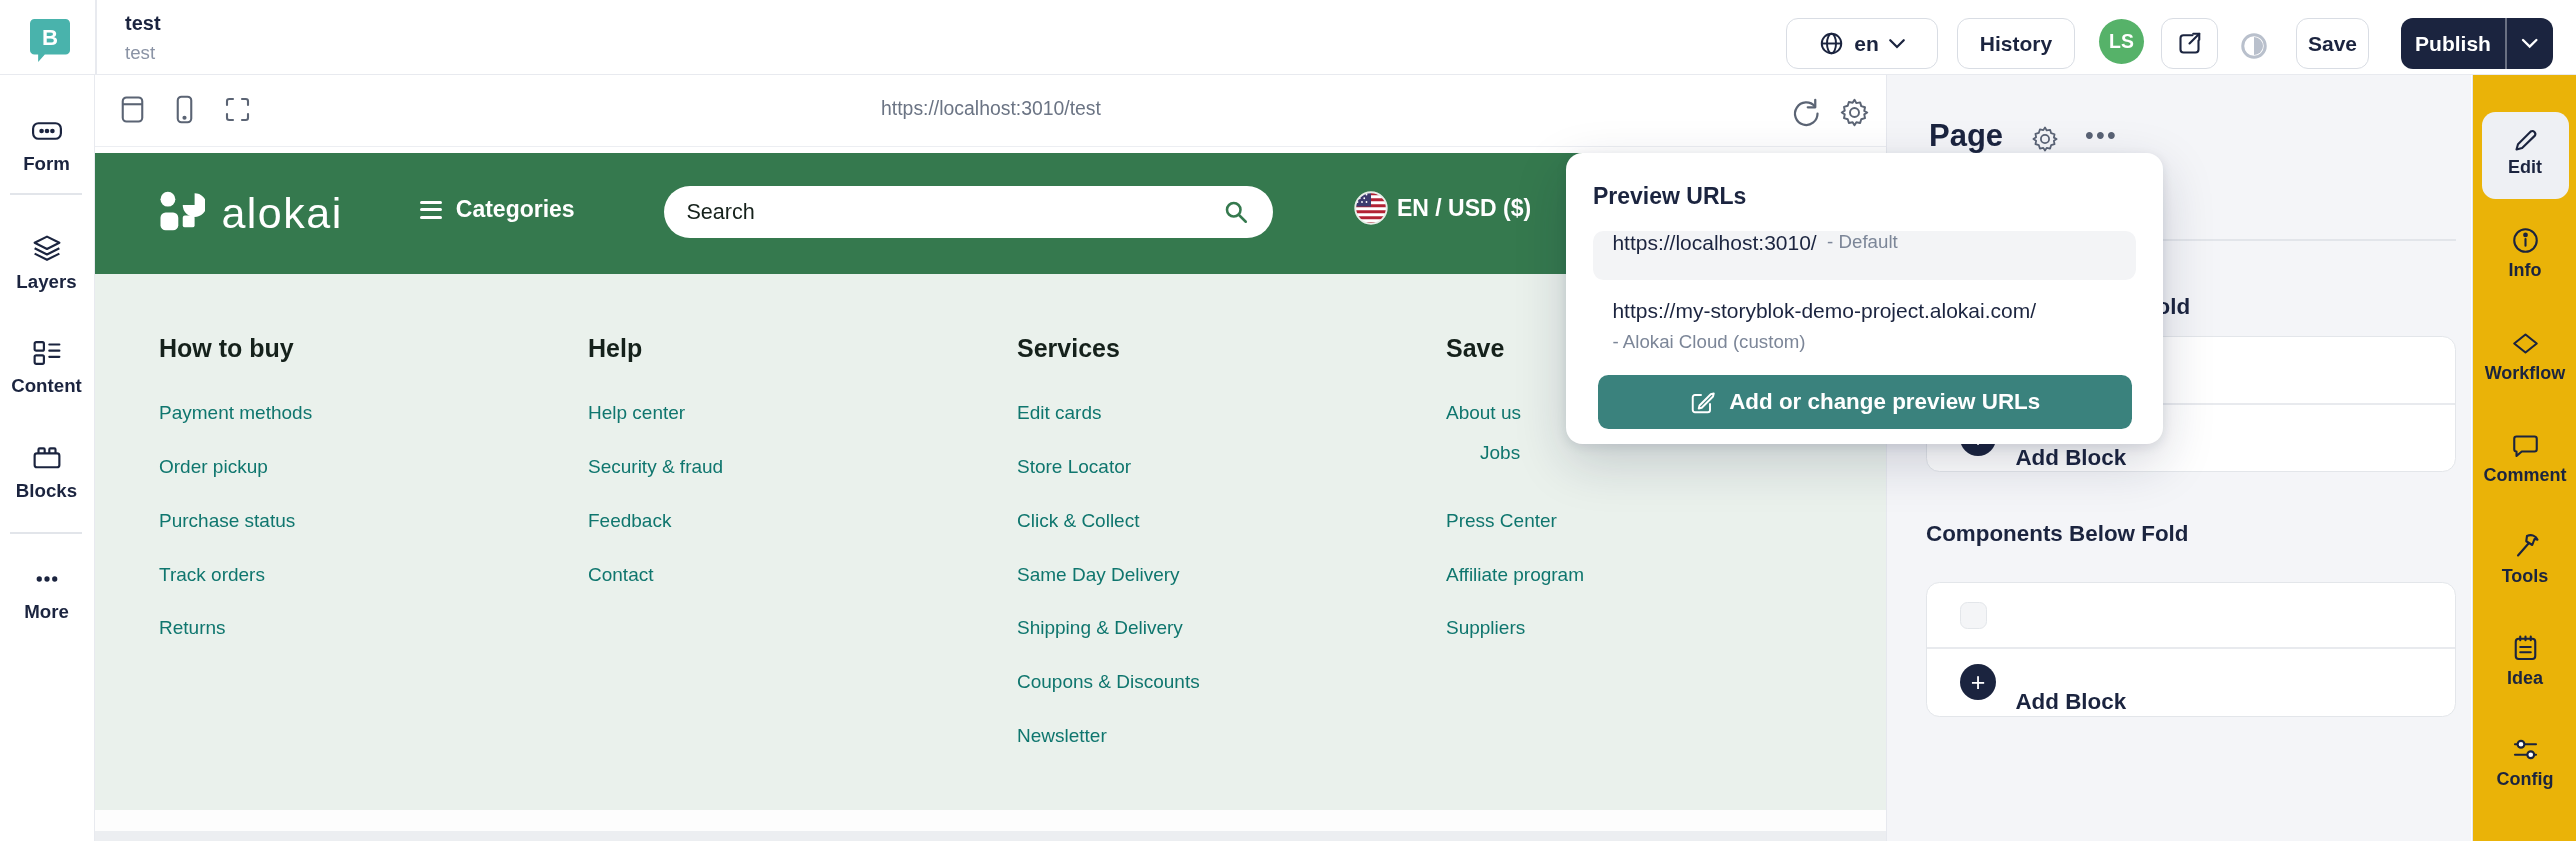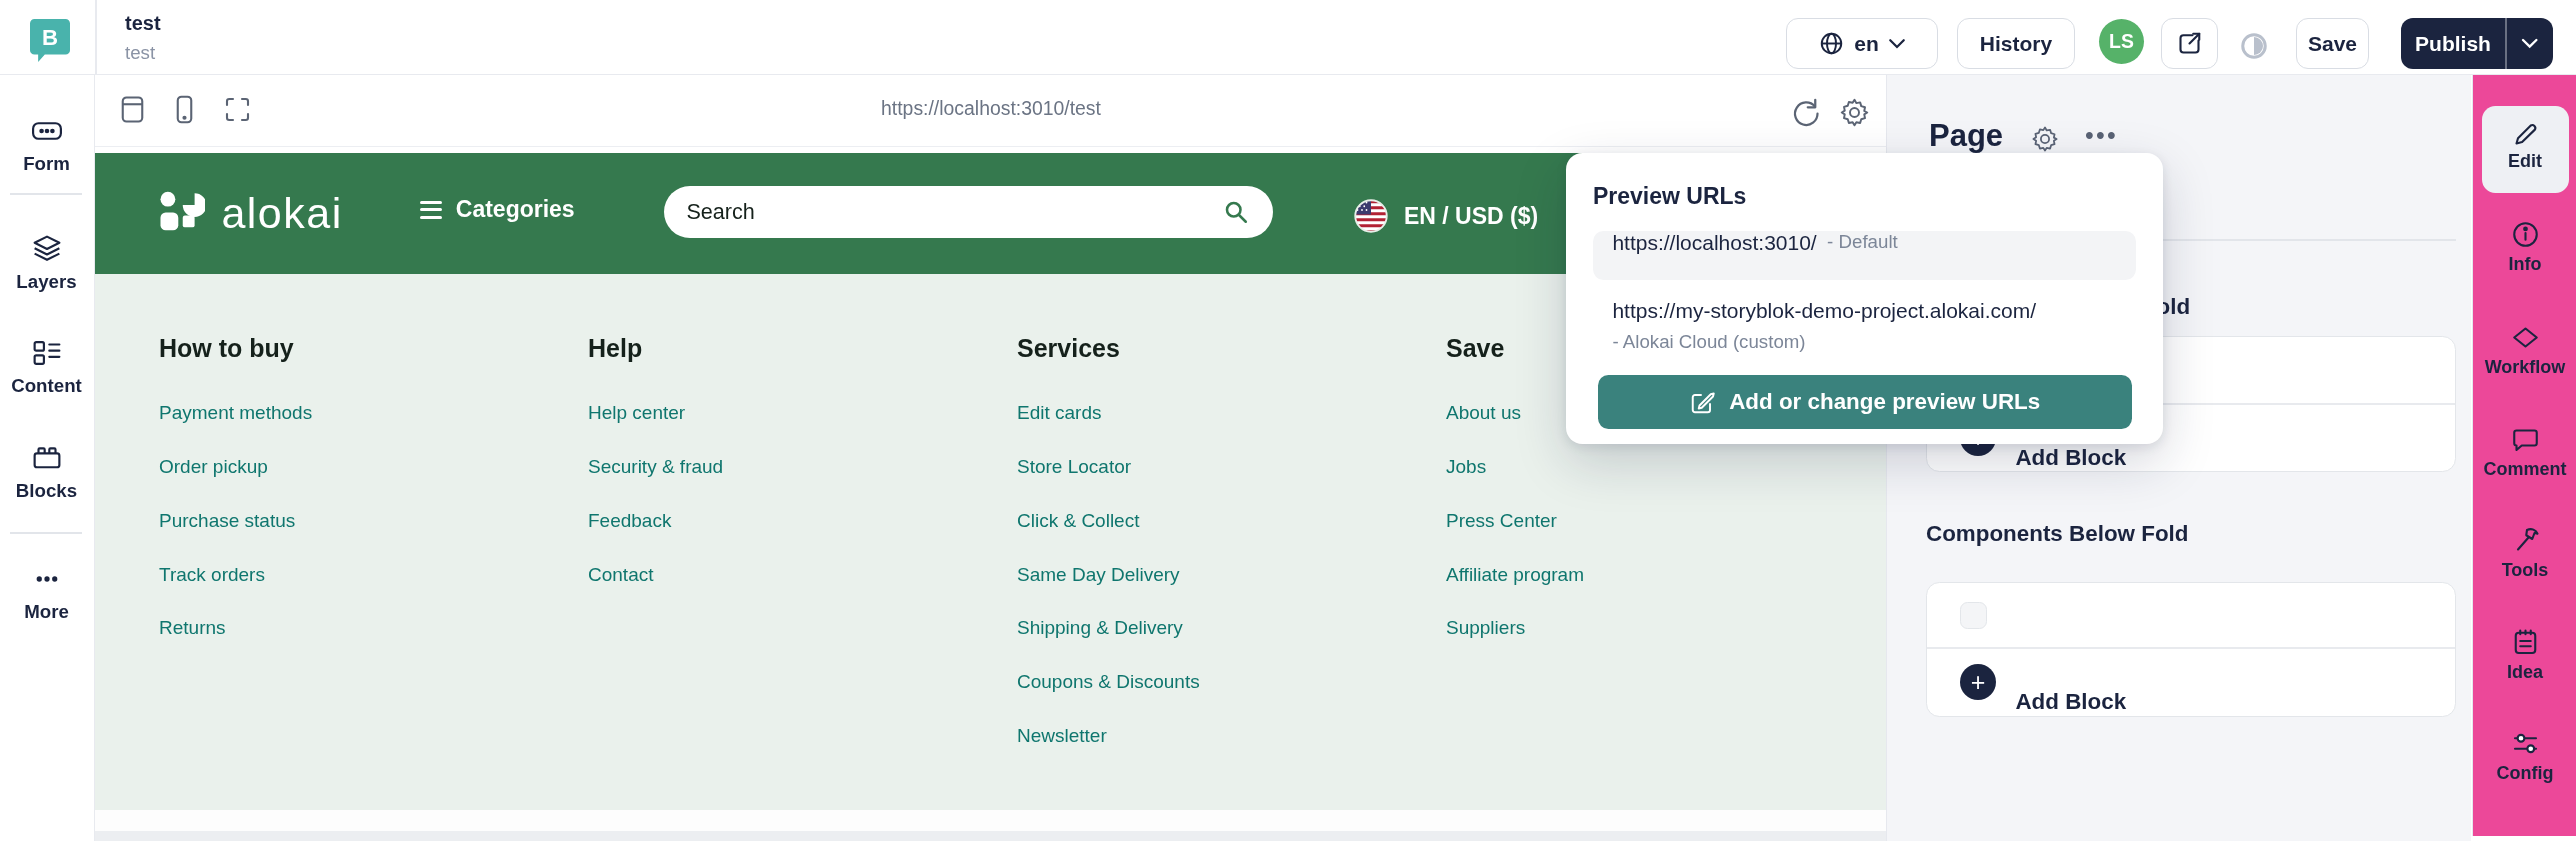--- a/index.html
+++ b/index.html
@@ -47,22 +47,22 @@
   .sf-white-gap { left:0; top:72px; width:100%; height:6.7px; background:#fff; }
   .sf-header { left:0; top:78px; width:100%; height:121px; background:#35794E; }
   .sf-logo { position:absolute; left:64px; top:36px; display:flex; align-items:center; gap:16.4px; }
   .sf-brand { color:#fff; font-size:43px; font-weight:500; letter-spacing:1.5px; }
   .sf-cats { position:absolute; left:325px; top:43px; display:flex; align-items:center; gap:13.4px; color:#fff;
              font-size:23px; font-weight:bold; }
   .burger span { display:block; width:22.4px; height:3px; background:#fff; border-radius:1.5px; margin:4.5px 0; }
   .sf-search { position:absolute; left:569px; top:33px; width:609px; height:52px; background:#fff; border-radius:26px;
                display:flex; align-items:center; padding:0 22.4px; }
   .sf-search-text { flex:1; font-size:21.6px; color:#15211b; }
-  .sf-locale { position:absolute; left:1258px; top:37px; display:flex; align-items:center; gap:15px; color:#fff;
-               font-size:23px; font-weight:bold;margin-top:8px; }
+  .sf-locale { position:absolute; left:1258px; top:37px; display:flex; align-items:center; gap:8px; color:#fff;
+               font-size:23px; font-weight:bold; }
   .sf-body { left:0; top:199px; width:100%; height:536px; background:#EAF1EC; }
   .f-col { position:absolute; top:0; width:358px; }
   .f-title { font-size:25px; font-weight:bold; color:#15211b; }
   .f-link { position:absolute; font-size:19px; color:#0f766e; white-space:nowrap; cursor:pointer; }
   .sf-bottom-white { left:0; top:735px; width:100%; height:21px; background:#fdfdfd; }
   .sf-bottom-gray { left:0; top:756px; width:100%; height:11.2px; background:#eceef1; }
 
   
   .panel { left:1886px; top:75px; width:585px; height:767px; background:#f4f5f8; border-left:1.5px solid #e6e8ee; z-index:2; }
   .panel-title { position:absolute; left:42px; top:43px; font-size:31px; font-weight:bold; color:#1B243F; }
@@ -72,21 +72,21 @@
   .sec-title { position:absolute; left:39px; font-size:22.4px; font-weight:bold; color:#1B243F; white-space:nowrap; }
   .card { position:absolute; left:39px; width:530px; background:#fff; border:1.5px solid #e3e6ea; border-radius:13.4px; }
   .card-row { position:relative; display:flex; align-items:center; padding:0 33px; }
   .card-hr { height:1.5px; background:#e8eaee; margin:0; }
   .checkbox { width:27px; height:27px; background:#f4f5f7; border:1.5px solid #e3e6ea; border-radius:7.5px; }
   .plus-circle { width:36px; height:36px; border-radius:50%; background:#1B243F; color:#fff; font-size:25px;
                  display:flex; align-items:center; justify-content:center; line-height:0; }
   .add-label { margin-left:19.4px; font-size:22.4px; font-weight:bold; color:#1B243F;margin-top:40px; }
 
   
-  .rtoolbar { left:2472px; top:69px; width:104px; height:767px; background:#ec4899; border-left:1.5px solid #e6e8ee; z-index:20; }
+  .rtoolbar { left:2472px; top:75px; width:104px; height:767px; background:#eab308; border-left:1.5px solid #e6e8ee; z-index:20; }
   .rt-item { position:absolute; left:0; width:104px; text-align:center; cursor:pointer; }
   .rt-label { display:block; margin-top:3px; font-size:18px; font-weight:bold; color:#1B243F; }
   .rt-active { position:absolute; left:9px; top:37px; width:87px; height:87px; background:#eef0f4; border-radius:13.4px; }
 
   
   .popup { left:1566px; top:153px; width:597px; height:291px; background:#fff; border-radius:16.4px;
            box-shadow:0 18px 52px rgba(20,30,60,.18), 0 3px 10.4px rgba(20,30,60,.10); z-index:50; padding:30px 27px; }
   .pu-title { font-size:23px; font-weight:bold; color:#1B243F; }
   .pu-opt1 { margin-top:21px; height:49px; background:#f3f4f6; border-radius:10.4px; display:flex; 
              padding:0 19.4px; gap:10.4px; cursor:pointer; }
@@ -363,21 +363,21 @@
       <span class="f-link" style="top:182px;">Store Locator</span>
       <span class="f-link" style="top:236px;">Click &amp; Collect</span>
       <span class="f-link" style="top:290px;">Same Day Delivery</span>
       <span class="f-link" style="top:343px;">Shipping &amp; Delivery</span>
       <span class="f-link" style="top:397px;">Coupons &amp; Discounts</span>
       <span class="f-link" style="top:451px;">Newsletter</span>
     </div>
     <div class="f-col" style="left:1351px;">
       <div class="f-title" style="position:absolute; top:60px;">Save</div>
       <span class="f-link" style="top:128px;">About us</span>
-      <span class="f-link" style="top:182px;">Jobs</span>
+      <span class="f-link" style="top:168px;margin-left:34px;">Jobs</span>
       <span class="f-link" style="top:236px;">Press Center</span>
       <span class="f-link" style="top:290px;">Affiliate program</span>
       <span class="f-link" style="top:343px;">Suppliers</span>
     </div>
   </div>
 
   <div class="abs sf-bottom-white"></div>
   <div class="abs sf-bottom-gray"></div>
 </div>
 

